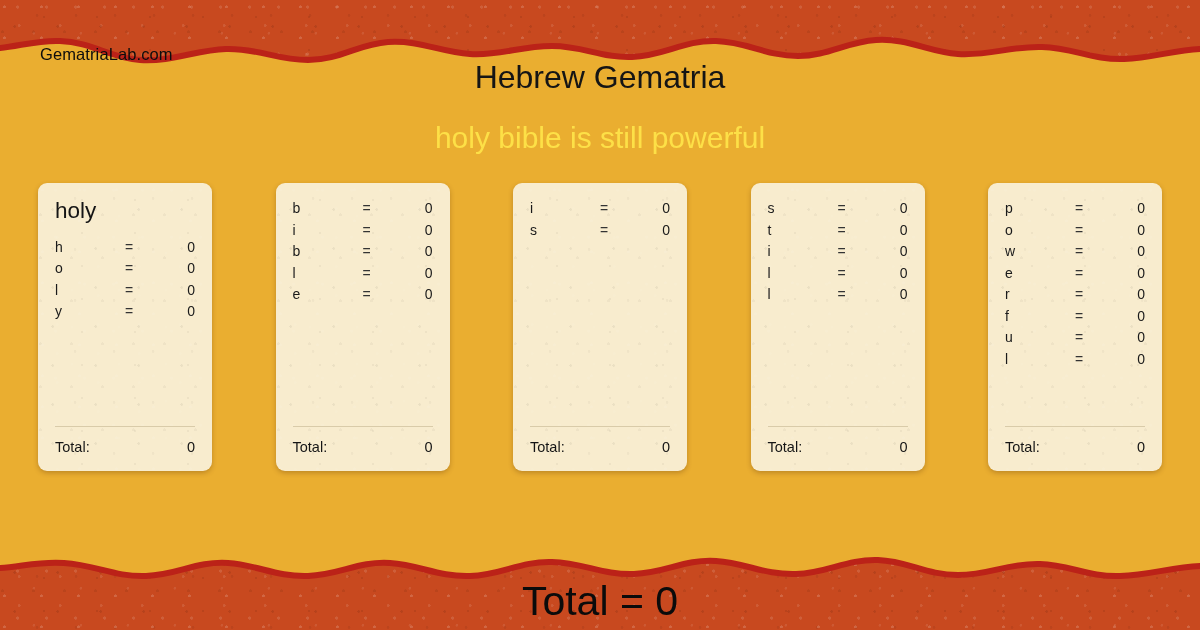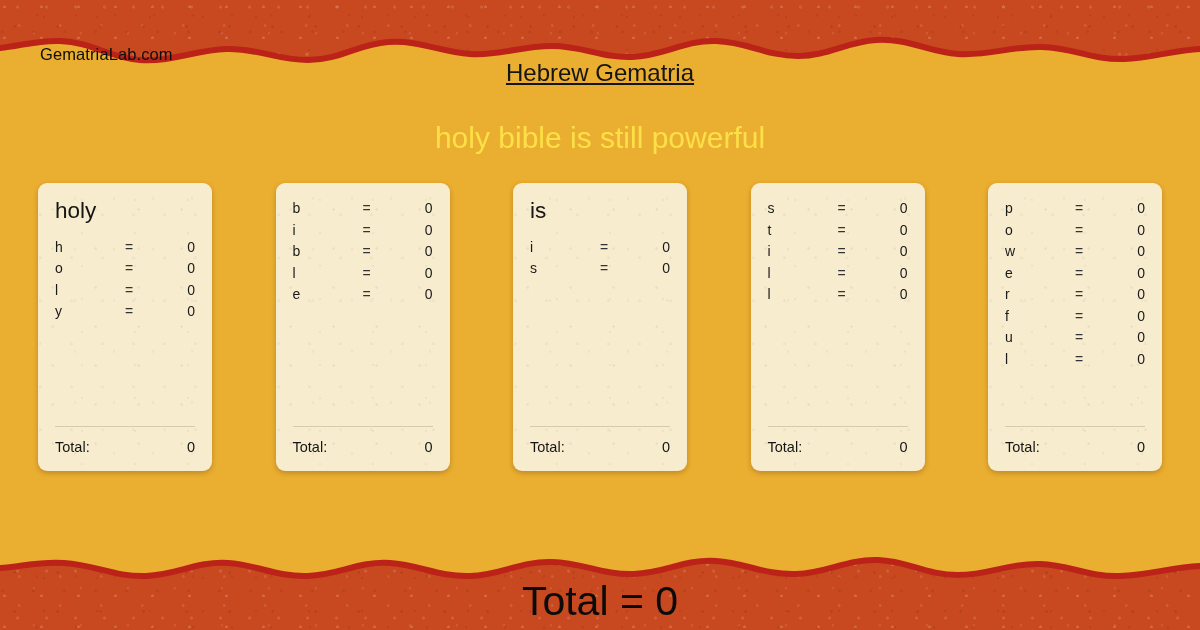--- a/index.html
+++ b/index.html
@@ -63,24 +63,23 @@
     margin-top: 24px;
   }
 
   
   .title {
     position: absolute;
     left: 0;
     top: 59px;
     width: 1200px;
     text-align: center;
-    font-size: 24px;
+    font-size: 32px;
     font-weight: 400;
     color: #151515;
-    text-decoration: underline;
   }
 
   .phrase {
     position: absolute;
     left: 0;
     top: 121px;
     width: 1200px;
     text-align: center;
     font-size: 30px;
     font-weight: 400;
@@ -326,21 +325,20 @@
       <div class="card-footer">
         <div class="divider"></div>
         <div class="total-row">
           <span>Total:</span>
           <span>0</span>
         </div>
       </div>
     </div>
     <div class="card">
       <div class="texture"></div>
-      <div class="card-title">is</div>
       <div class="letters">
         <div class="letter-row">
           <span class="ch">i</span>
           <span class="eq">=</span>
           <span class="val">0</span>
         </div>
         <div class="letter-row">
           <span class="ch">s</span>
           <span class="eq">=</span>
           <span class="val">0</span>

